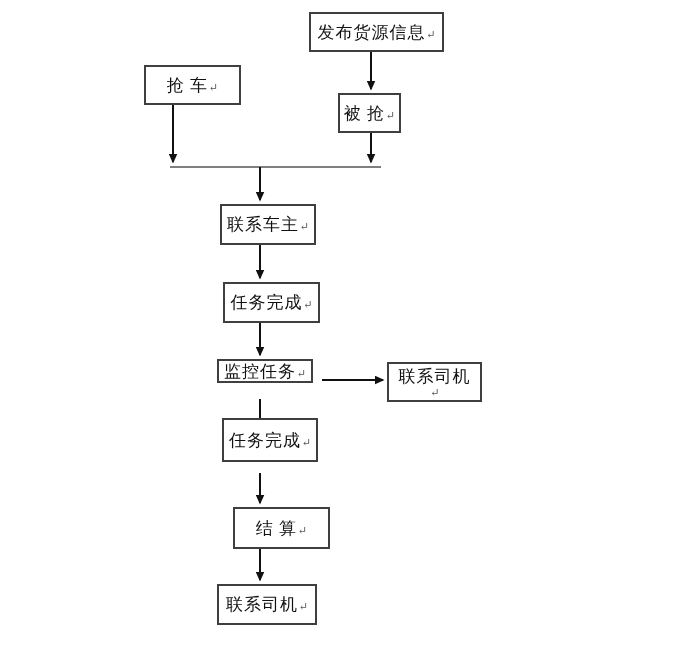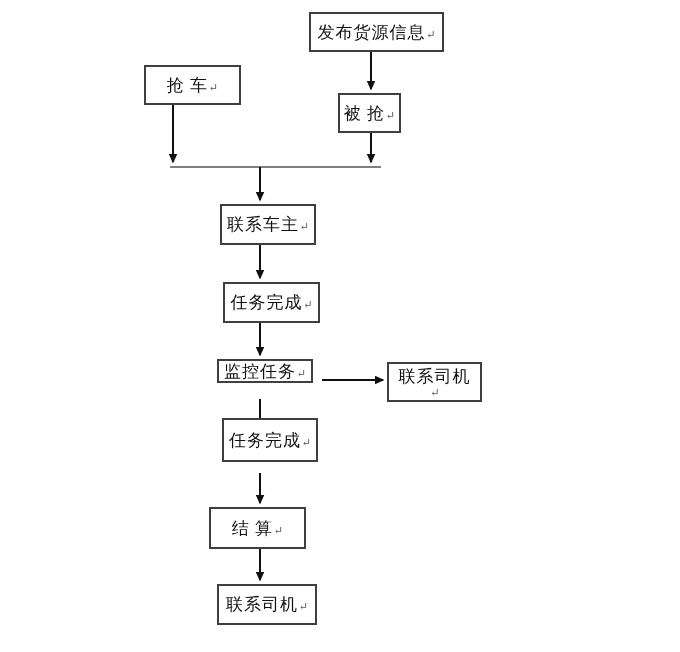--- a/index.html
+++ b/index.html
@@ -39,21 +39,21 @@
   }
   
   #n-publish        { left: 309px; top: 12px;  width: 135px; height: 40px; }
   #n-grab           { left: 144px; top: 65px;  width: 97px;  height: 40px; }
   #n-grabbed        { left: 338px; top: 93px;  width: 63px;  height: 40px; }
   #n-contact-owner  { left: 220px; top: 204px; width: 96px;  height: 41px; text-align: center; }
   #n-finalize       { left: 223px; top: 282px; width: 97px;  height: 41px; }
   #n-monitor        { left: 217px; top: 359px; width: 96px;  height: 24px; }
   #n-contact-driver { left: 387px; top: 362px; width: 95px;  height: 40px; flex-direction: column; }
   #n-complete       { left: 222px; top: 418px; width: 96px;  height: 44px; }
-  #n-settle         { left: 209px; top: 507px; width: 97px;  height: 42px; }
+  #n-settle         { left: 233px; top: 507px; width: 97px;  height: 42px; }
   #n-evaluate       { left: 217px; top: 584px; width: 100px; height: 41px; }
 
   #connector-layer {
     position: absolute;
     left: 0;
     top: 0;
     pointer-events: none;
   }
   .edge {
     stroke: #111111;

